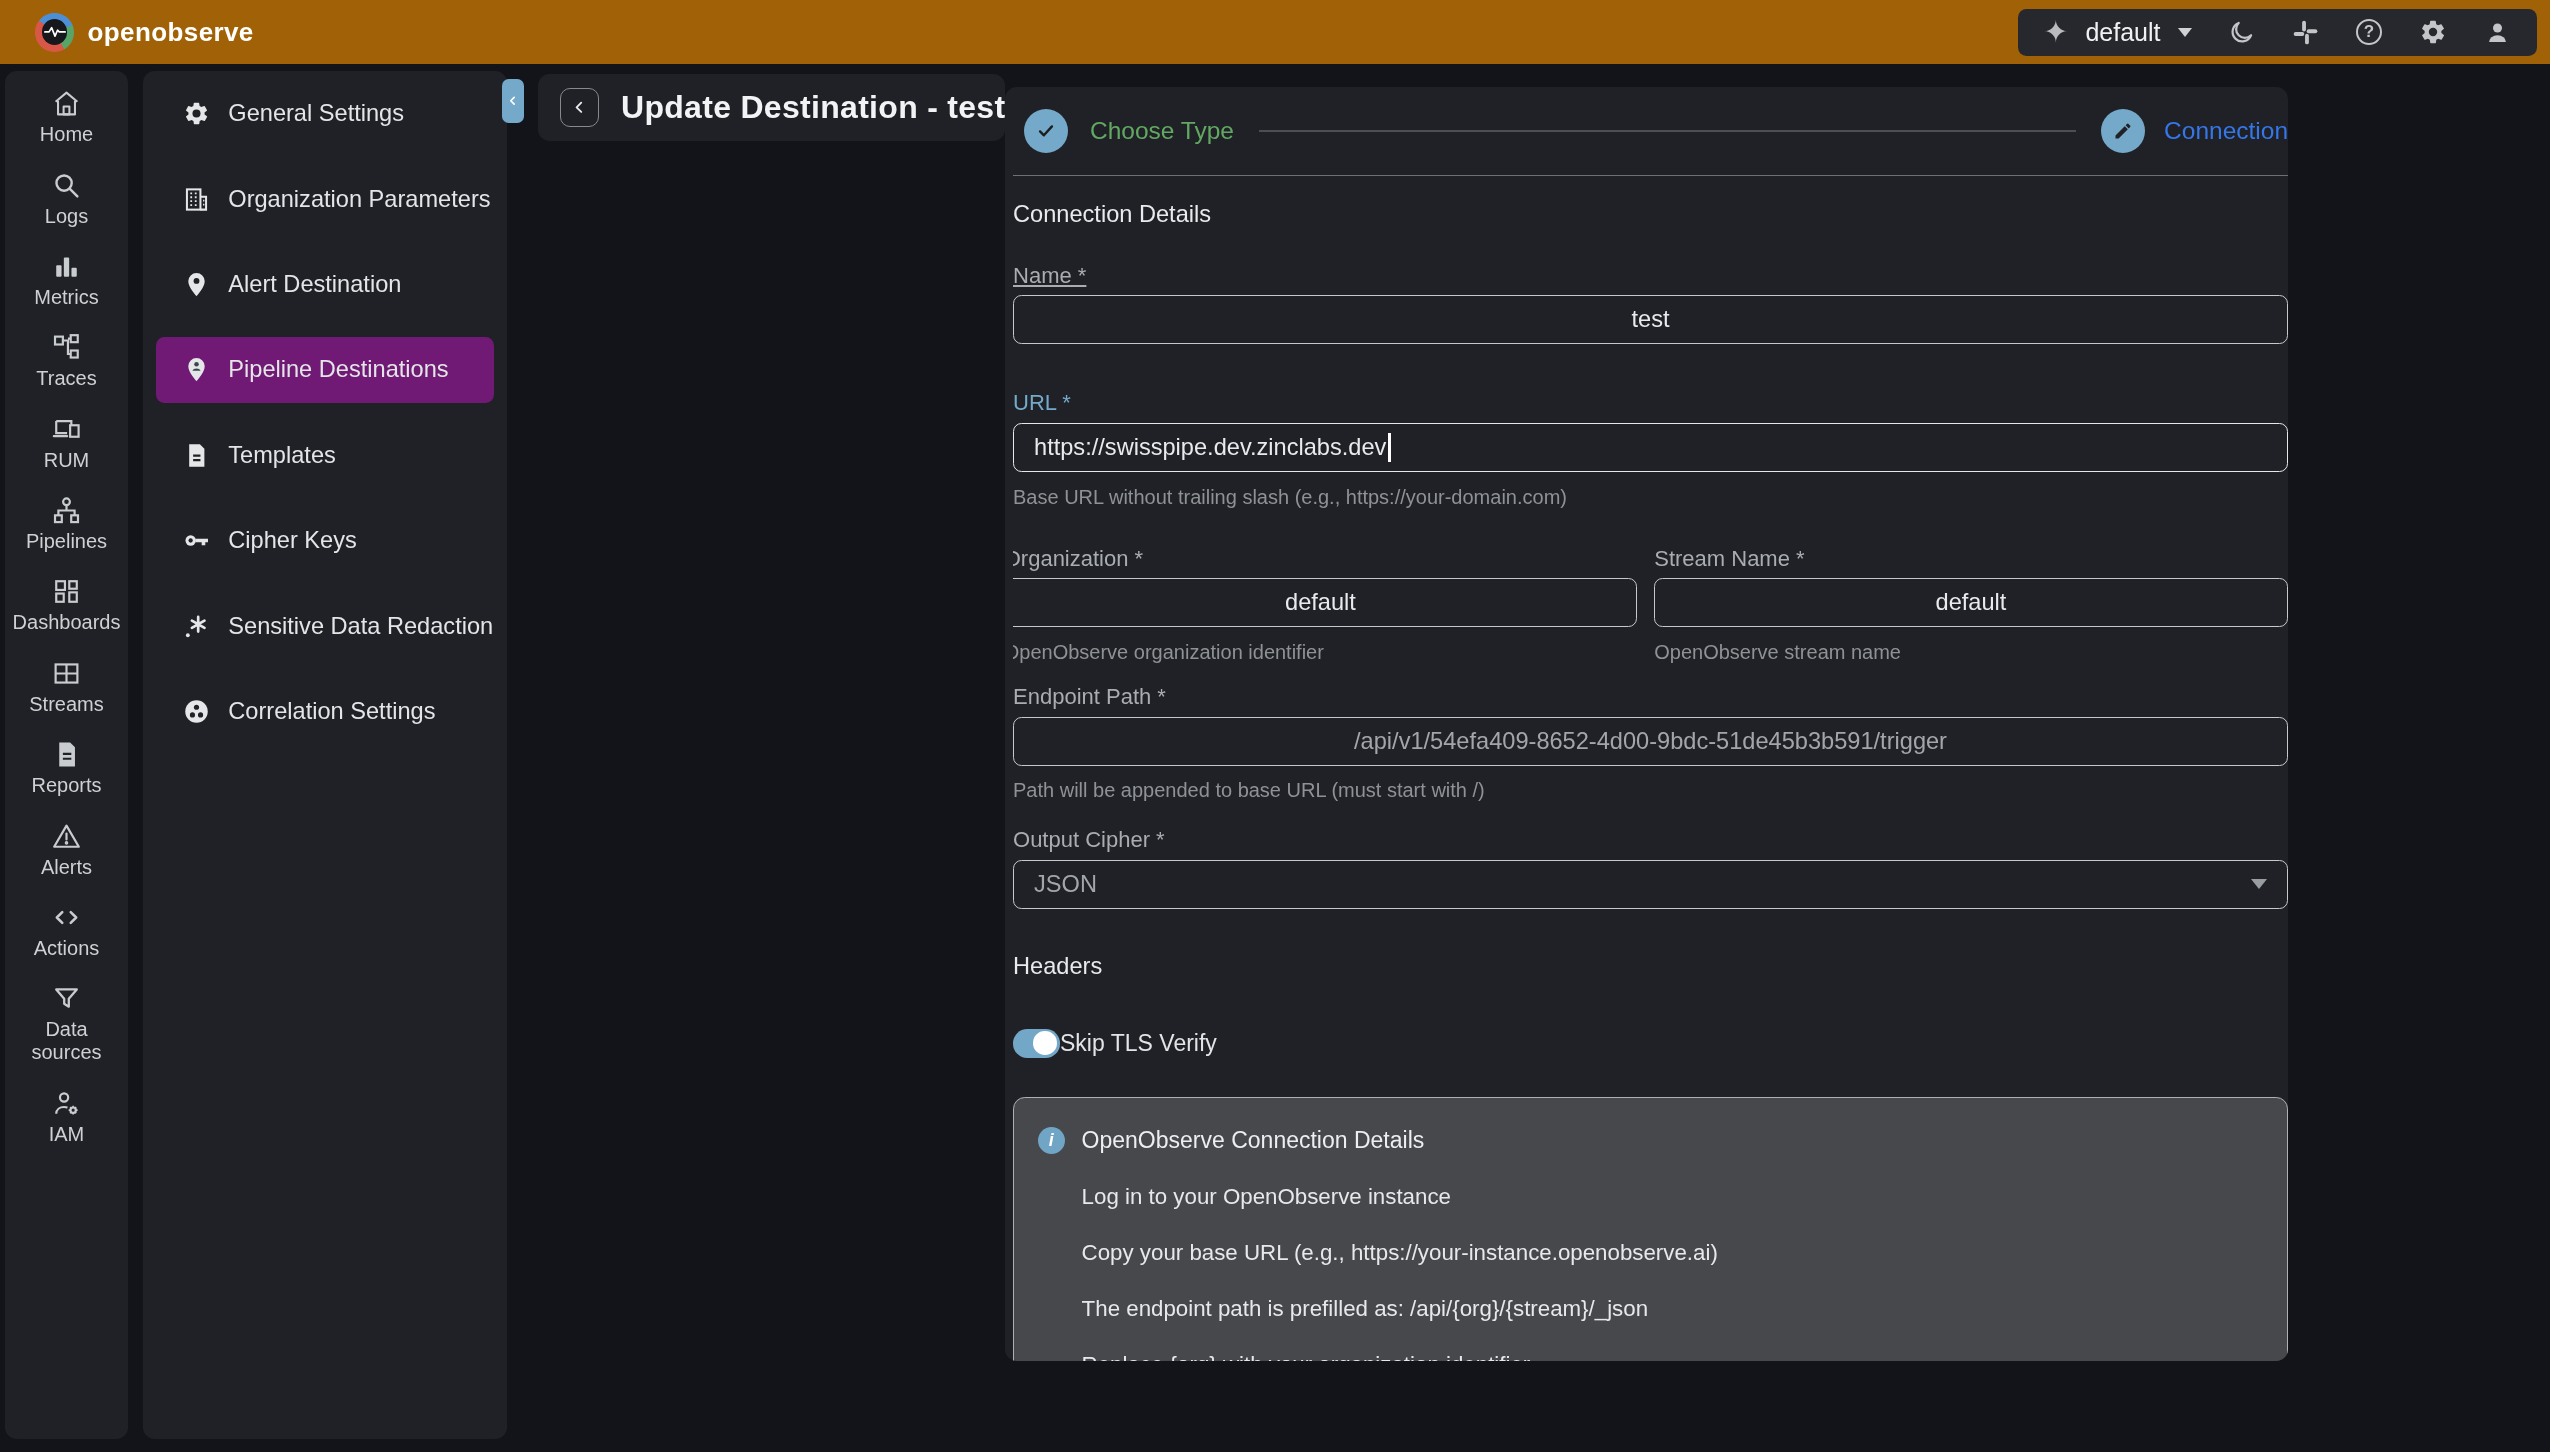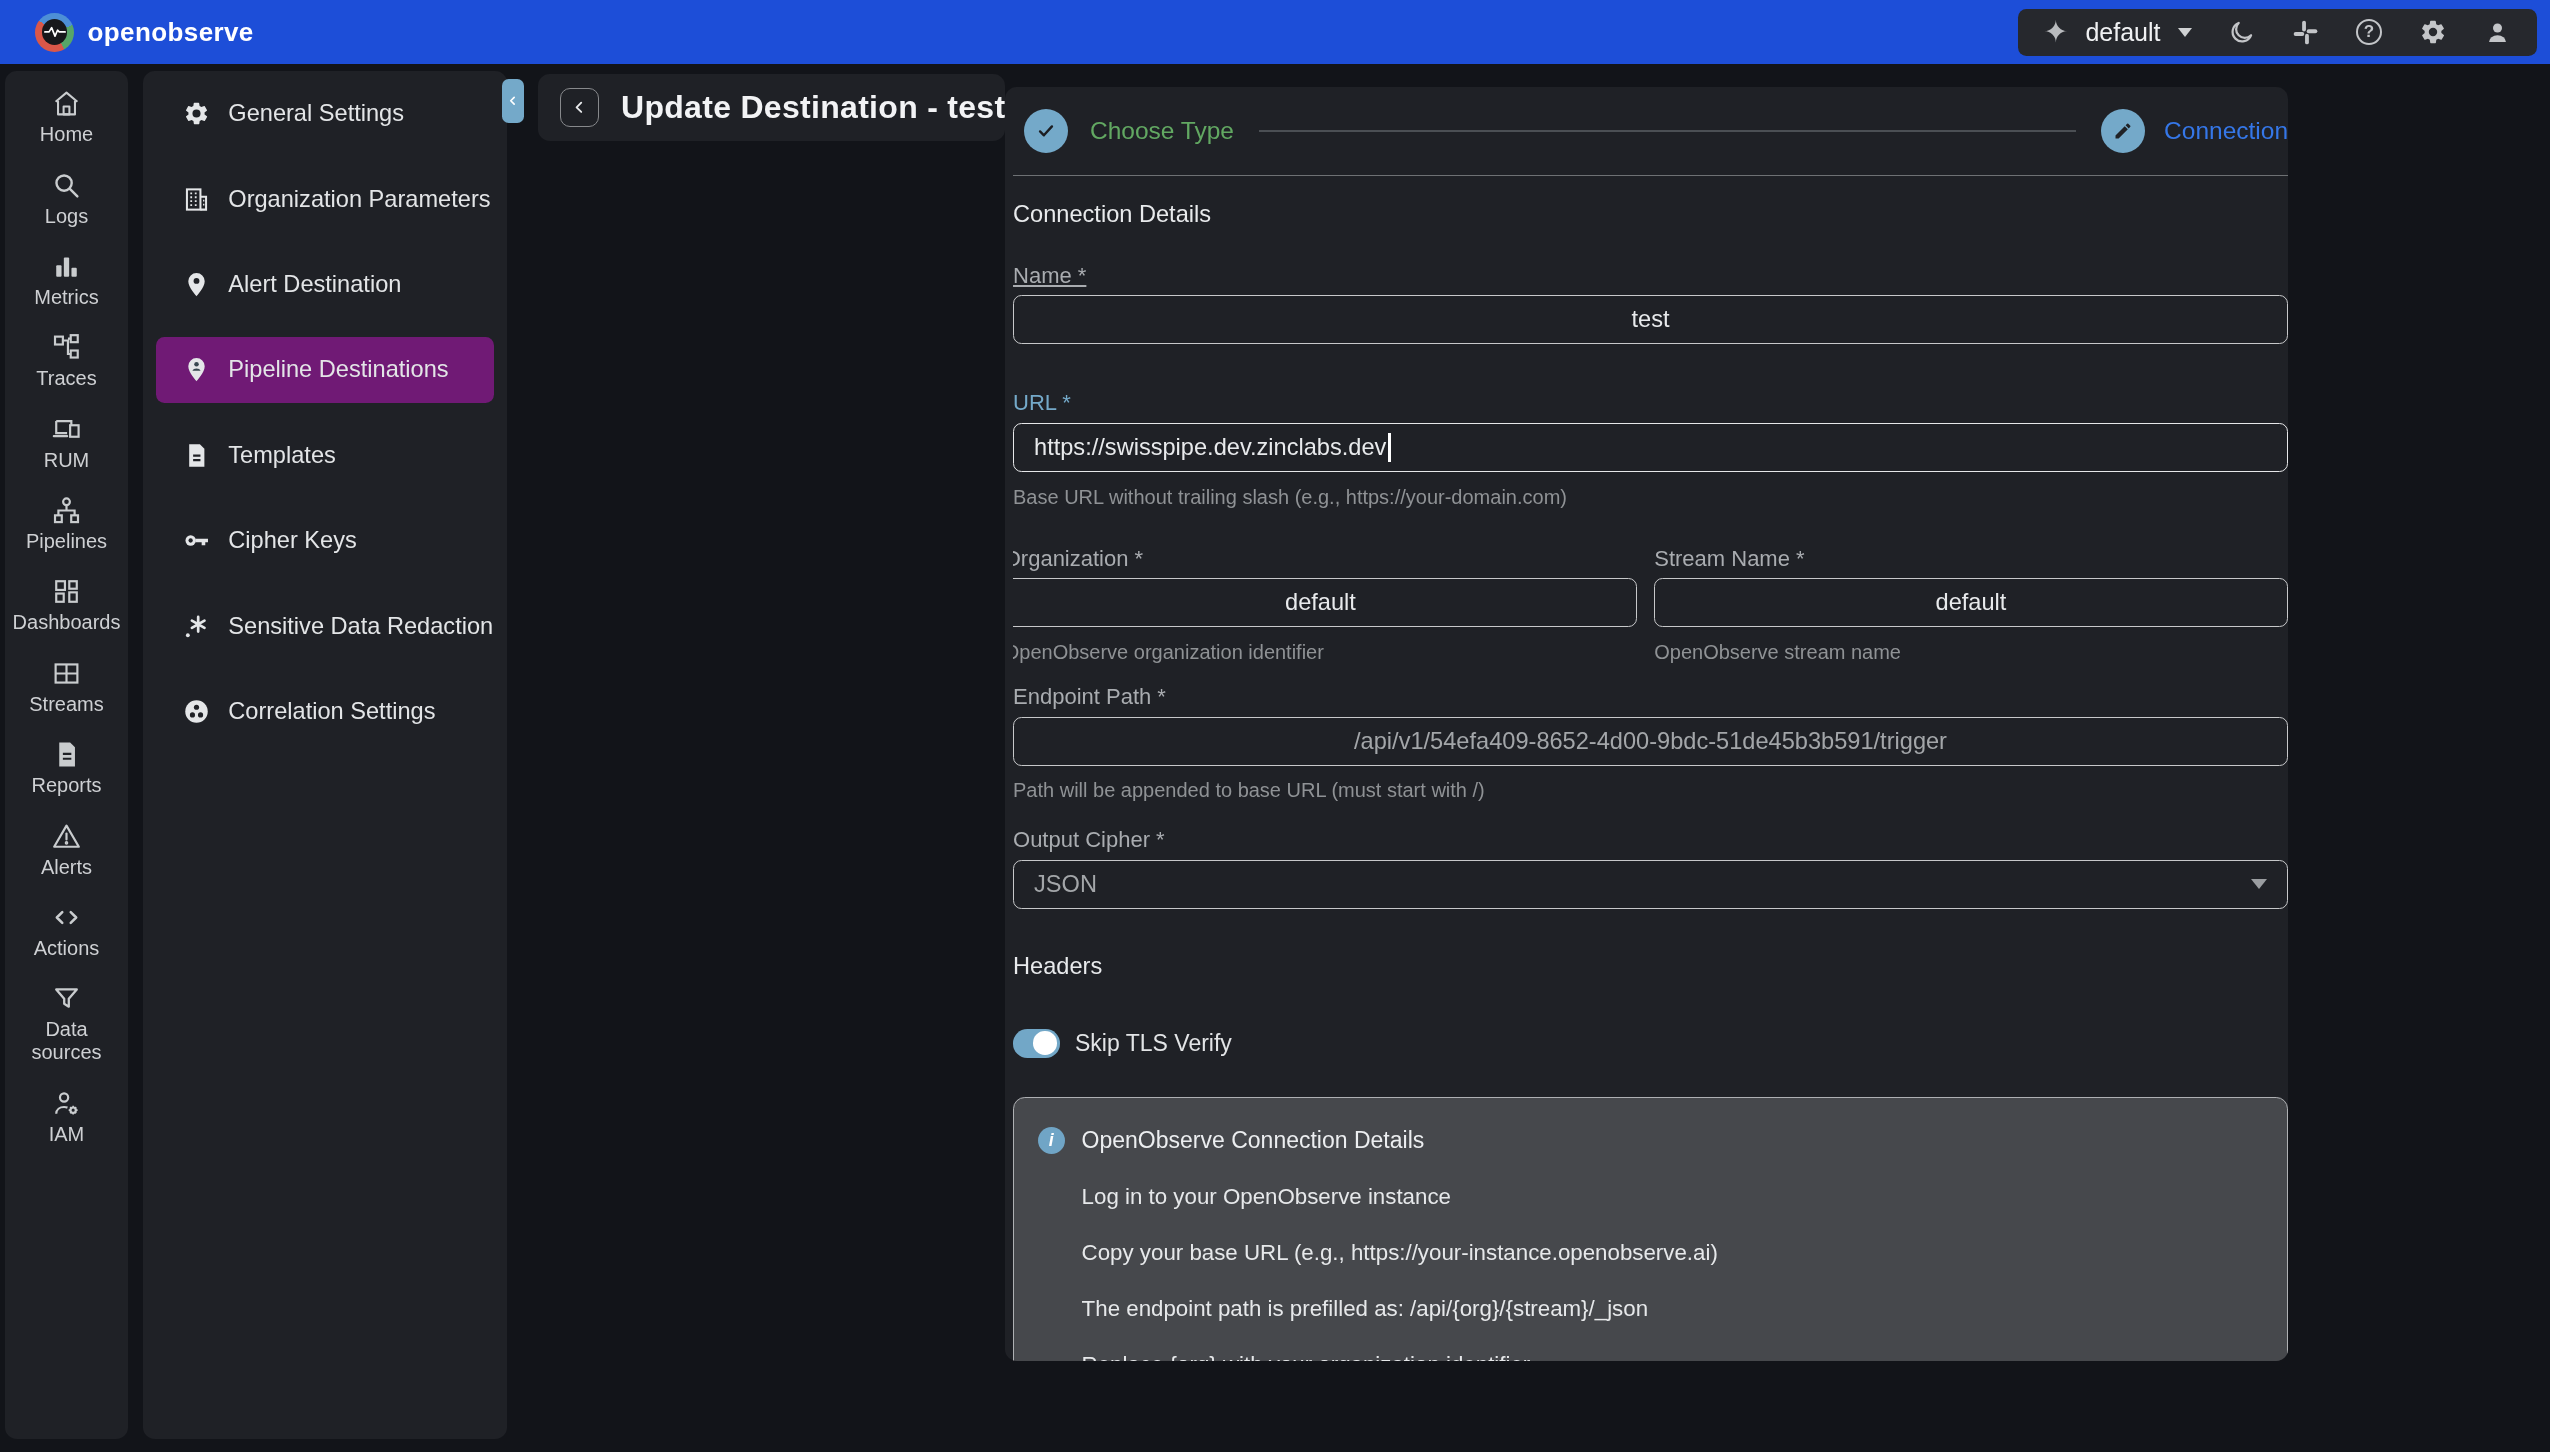--- a/index.html
+++ b/index.html
@@ -6,21 +6,21 @@
   html,body { width:2550px; height:1452px; overflow:hidden; }
   body {
     background:#121419;
     font-family:"Liberation Sans","DejaVu Sans",sans-serif;
     color:#e8eaec;
     -webkit-font-smoothing:antialiased;
   }
   svg { display:block; }
 
   
-  .topbar { height:64px; background:#1d4ed8; display:flex; align-items:center; padding-left:35px; }
+  .topbar { height:64px; background:#a16207; display:flex; align-items:center; padding-left:35px; }
   .brand { display:flex; align-items:center; gap:13.5px; }
   .logo-ring {
     width:39px; height:39px; border-radius:50%;
     background:conic-gradient(from 200deg,#d95749 0 30%,#4d8fd6 30% 63%,#57a568 63% 86%,#d95749 86% 100%);
     position:relative; display:flex; align-items:center; justify-content:center;
   }
   .logo-ring::before { content:""; position:absolute; inset:6.7px; border-radius:50%; background:#17181b; }
   .logo-ring svg { position:relative; z-index:1; }
   .brand-name { font-size:26px; font-weight:700; letter-spacing:0.4px; color:#fff; }
 
@@ -97,21 +97,21 @@
   .mt-endpoint { margin-top:20px; }
   .mt-output { margin-top:25px; }
   .select-box { justify-content:space-between; cursor:pointer; color:#a3a6a9; }
   .select-arrow { width:0; height:0; border-left:8.4px solid transparent; border-right:8.4px solid transparent; border-top:10px solid #9a9da0; }
 
   .headers-title { font-size:23.6px; color:#e8eaec; margin-top:44px; }
 
   .toggle-row { display:flex; align-items:center; margin-top:49px; cursor:pointer; }
   .toggle { width:47px; height:29px; border-radius:14.3px; background:#72a7c7; position:relative; flex:none; }
   .toggle-knob { position:absolute; top:2.5px; right:3.4px; width:23.6px; height:23.6px; border-radius:50%; background:#fff; }
-  .toggle-label { font-size:23px; color:#e2e4e6; margin-left:15px; }
+  .toggle-label { font-size:23px; color:#e2e4e6; }
 
   
   .info-box {
     margin-top:39px; width:1275px; background:#46484c; border:0.8px solid #aeb0b3;
     border-radius:11.8px; padding:29px 25px 51px 23.6px;
   }
   .info-title-row { display:flex; align-items:center; gap:17px; }
   .info-icon { width:27px; height:27px; border-radius:50%; background:#70a5c6; color:#fff; font-size:17.7px; font-weight:700; display:flex; align-items:center; justify-content:center; font-style:italic; flex:none; }
   .info-title { font-size:23px; color:#eceef0; }
   .info-line { font-size:22.3px; color:#e6e8ea; margin-top:30px; padding-left:44px; }

